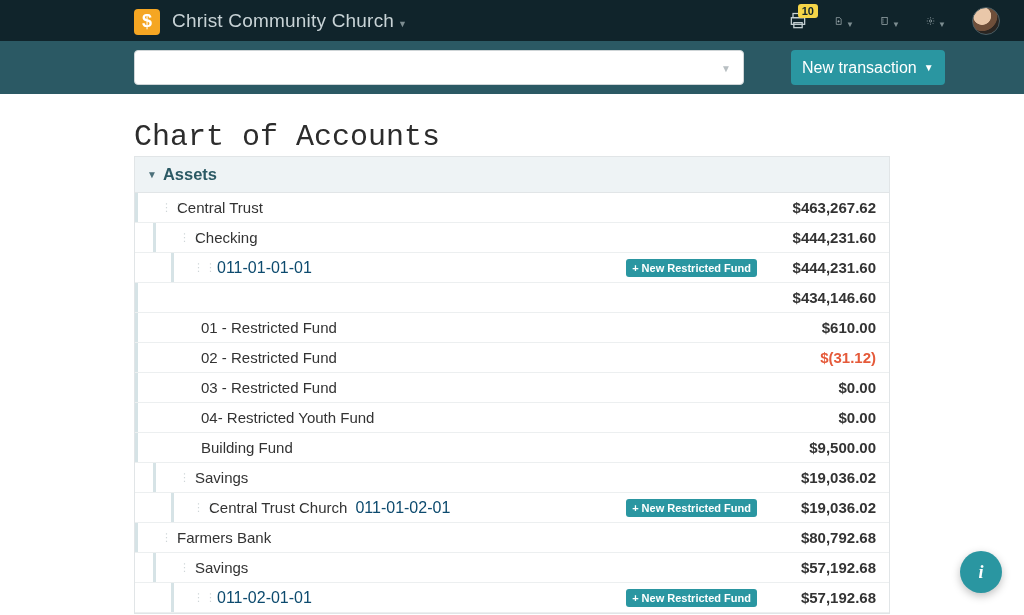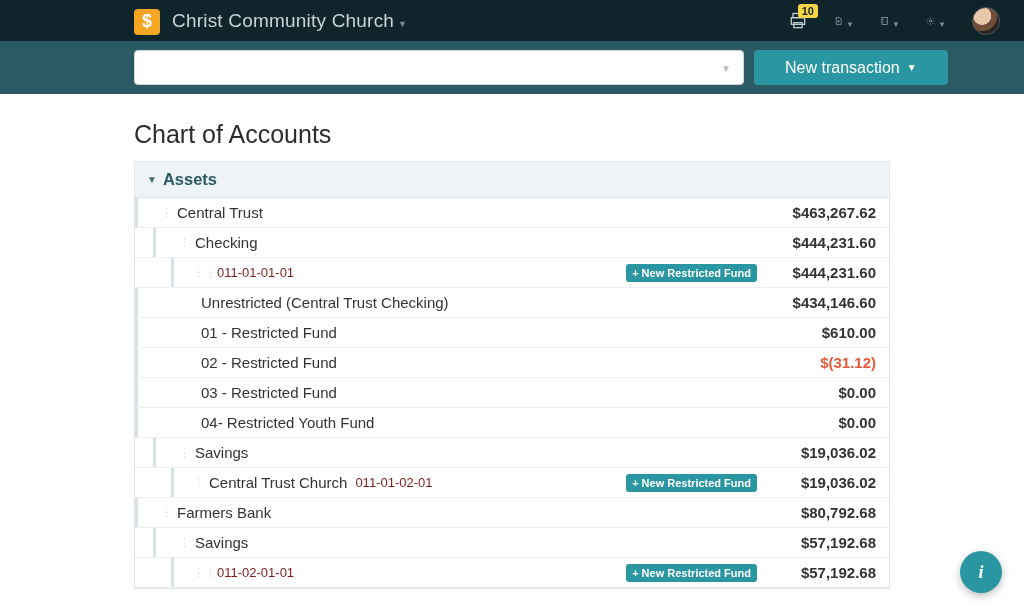--- a/index.html
+++ b/index.html
@@ -74,37 +74,39 @@
   .select-caret {
     position:absolute; right:12px; top:50%; transform:translateY(-50%);
     font-size:10px; color:#b8bfc2;
   }
   .new-tx-btn {
     height:35px;
     background:#2a96a1;
     color:#fff;
     border:none;
     border-radius:4px;
-    padding:0 31px;
+    padding:0 11px;
     font-size:16px;
     font-weight:400;
     display:flex; align-items:center;
     cursor:pointer;
+    margin-left:37px;
   }
   .new-tx-btn .dd-caret { margin-left:7px; font-size:10px; }
 
   
   .page {
     padding: 26px 134px 0 134px;
   }
   h1.page-title {
-    font-size:25px;
+    font-size:30px;
     font-weight:400;
     color:#2c2c2c;
-    margin-bottom:12px;
+    margin-bottom:2px;
+    font-family:Liberation Mono, monospace;
   }
 
   
   .panel {
     border:1px solid #e1e5e7;
   }
   .group-header {
     background:#eef3f5;
     padding:8px 12px;
     font-size:16.5px;
@@ -141,21 +143,21 @@
   .acct-row.lvl3::before { left:36px; background:#d6e3e6;}
   .acct-row.lvl1,.acct-row.lvl2,.acct-row.lvl3,.acct-row.lvl4 {}
 
   .drag-dots {
     color:#cfd6d8; font-size:11px; letter-spacing:1px;
     margin-right:6px;
     width:10px;
     text-align:center;
   }
   .acct-name { font-weight:400; }
-  .acct-code { color:#7f1d1d; font-size:13px; margin-left:8px; }
+  .acct-code { color:#0c4a6e; font-size:16px; margin-left:8px; }
   .row-spacer { flex:1; }
   .new-fund-badge {
     background:#2a96a1; color:#fff;
     font-size:11px; font-weight:600;
     padding:3px 6px;
     border-radius:3px;
     display:flex; align-items:center;
     margin-right:22px;
   }
   .new-fund-badge .plus { font-weight:700; margin-right:3px; }
@@ -265,21 +267,20 @@
           <span class="drag-dots">⋮⋮</span>
           <span class="acct-code">011-01-01-01</span>
           <span class="row-spacer"></span>
           <span class="new-fund-badge">
             <span class="plus">+</span>
             <span>New Restricted Fund</span>
           </span>
           <span class="amount">$444,231.60</span>
         </div>
         <div class="acct-row lvl4">
-          <span class="acct-name">Unrestricted (Central Trust Checking)</span>
           <span class="row-spacer"></span>
           <span class="amount">$434,146.60</span>
         </div>
         <div class="acct-row lvl4">
           <span class="acct-name">01 - Restricted Fund</span>
           <span class="row-spacer"></span>
           <span class="amount">$610.00</span>
         </div>
         <div class="acct-row lvl4">
           <span class="acct-name">02 - Restricted Fund</span>
@@ -288,20 +289,25 @@
         </div>
         <div class="acct-row lvl4">
           <span class="acct-name">03 - Restricted Fund</span>
           <span class="row-spacer"></span>
           <span class="amount">$0.00</span>
         </div>
         <div class="acct-row lvl4">
           <span class="acct-name">04- Restricted Youth Fund</span>
           <span class="row-spacer"></span>
           <span class="amount">$0.00</span>
+        </div>
+        <div class="acct-row lvl4">
+          <span class="acct-name">Building Fund</span>
+          <span class="row-spacer"></span>
+          <span class="amount">$9,500.00</span>
         </div>
         <div class="acct-row lvl2">
           <span class="drag-dots">⋮⋮</span>
           <span class="acct-name">Savings</span>
           <span class="row-spacer"></span>
           <span class="amount">$19,036.02</span>
         </div>
         <div class="acct-row lvl3">
           <span class="drag-dots">⋮⋮</span>
           <span class="acct-name">Central Trust Church</span>

